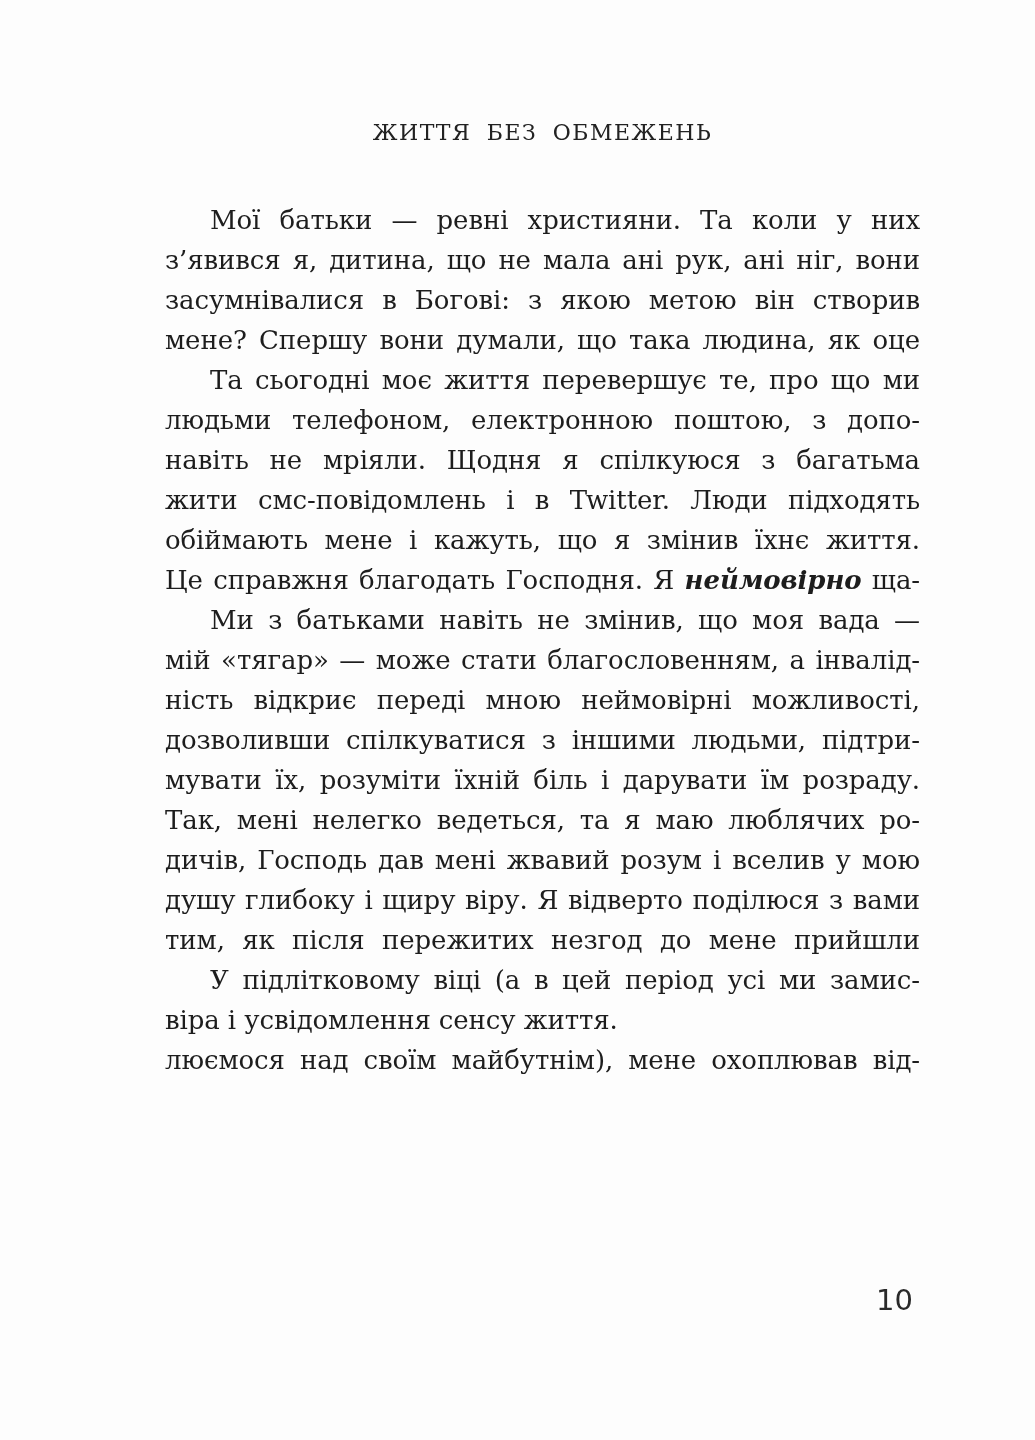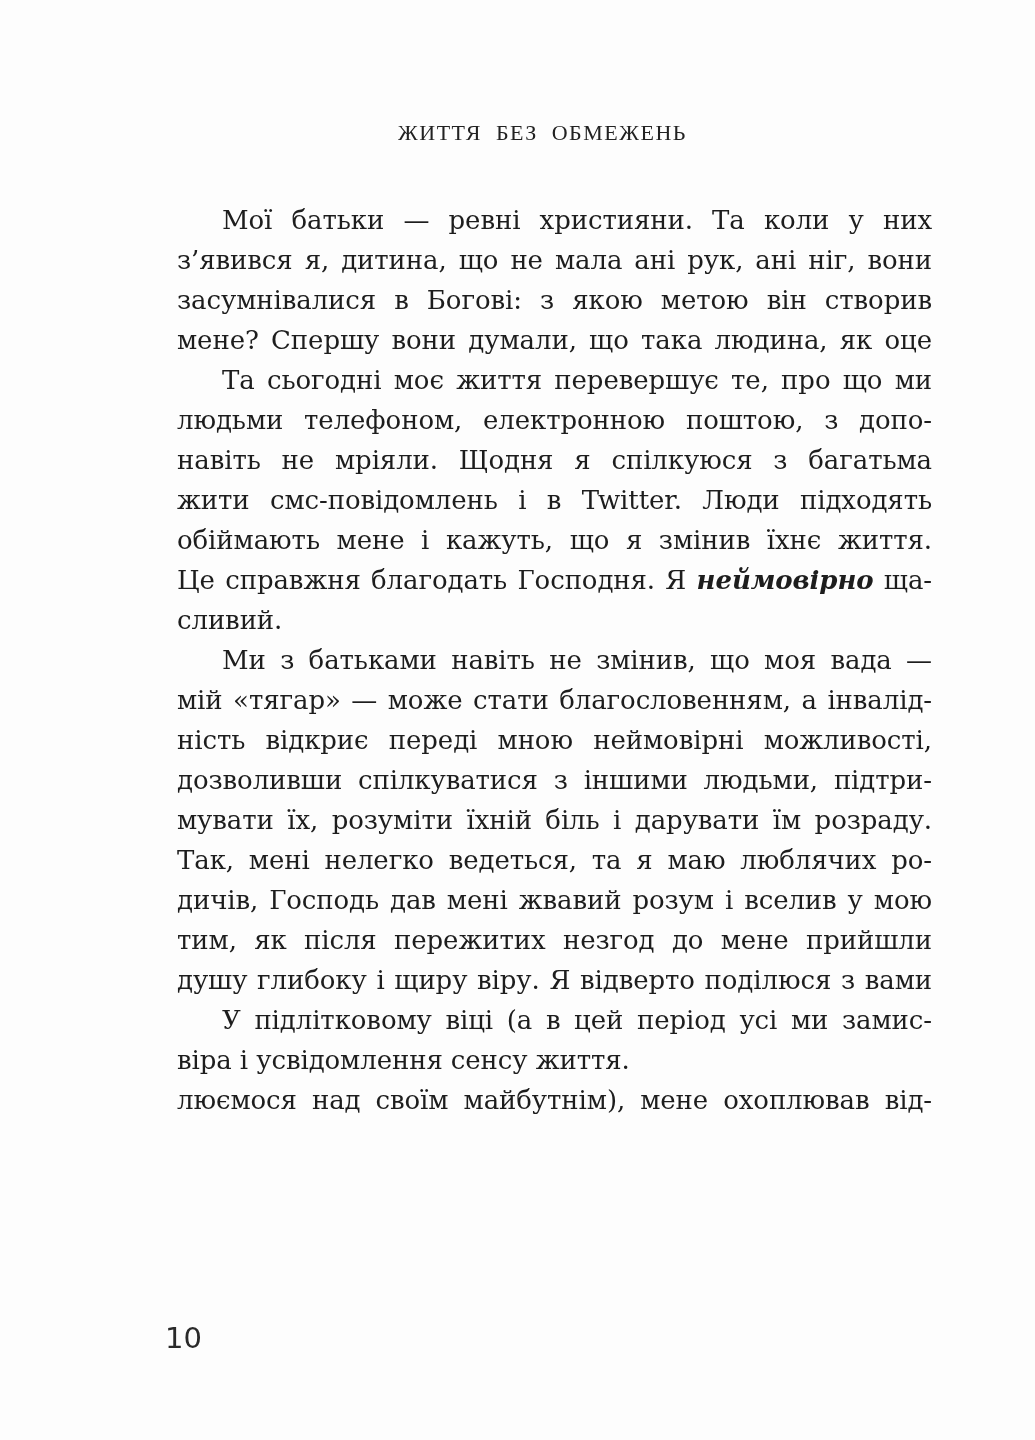--- a/index.html
+++ b/index.html
@@ -19,31 +19,29 @@
   .running-head {
     position: absolute;
     top: 120px;
     left: 165px;
     width: 755px;
     text-align: center;
     font-size: 22px;
     letter-spacing: 1.5px;
     word-spacing: 7px;
     color: #222222;
-    font-family: Liberation Serif, serif;
   }
   .text-block {
     position: absolute;
     top: 200px;
     left: 165px;
     width: 755px;
     font-size: 26px;
     line-height: 40px;
     letter-spacing: -0.1px;
-    margin-left: 12px;
   }
   .text-block .line {
     height: 40px;
     overflow: hidden;
     text-align: justify;
     text-align-last: justify;
   }
   .text-block .line.nojust {
     text-align: left;
     text-align-last: left;
@@ -53,53 +51,51 @@
   }
   .text-block em {
     font-style: italic;
     font-weight: bold;
   }
   .page-number {
     position: absolute;
     top: 1283px;
     left: 165px;
     width: 748px;
-    text-align: left;
+    text-align: right;
     font-family: "DejaVu Sans", sans-serif;
     font-size: 29px;
     color: #2a2a2a;
-    margin-top: 38px;
   }
 </style>
 </head>
 <body>
 
 <div class="page">
   <div class="running-head">ЖИТТЯ БЕЗ ОБМЕЖЕНЬ</div>
 
   <div class="text-block">
       <div class="line first">Мої батьки — ревні християни. Та коли у них</div>
       <div class="line">з’явився я, дитина, що не мала ані рук, ані ніг, вони</div>
       <div class="line">засумнівалися в Богові: з якою метою він створив</div>
       <div class="line">мене? Спершу вони думали, що така людина, як оце</div>
       <div class="line first">Та сьогодні моє життя перевершує те, про що ми</div>
       <div class="line">людьми телефоном, електронною поштою, з допо-</div>
       <div class="line">навіть не мріяли. Щодня я спілкуюся з багатьма</div>
       <div class="line">жити смс-повідомлень і в Twitter. Люди підходять</div>
       <div class="line">обіймають мене і кажуть, що я змінив їхнє життя.</div>
       <div class="line">Це справжня благодать Господня. Я <em>неймовірно</em> ща-</div>
-      <div class="line nojust">сливий.</div>
       <div class="line first">Ми з батьками навіть не змінив, що моя вада —</div>
       <div class="line">мій «тягар» — може стати благословенням, а інвалід-</div>
       <div class="line">ність відкриє переді мною неймовірні можливості,</div>
       <div class="line">дозволивши спілкуватися з іншими людьми, підтри-</div>
       <div class="line">мувати їх, розуміти їхній біль і дарувати їм розраду.</div>
       <div class="line">Так, мені нелегко ведеться, та я маю люблячих ро-</div>
       <div class="line">дичів, Господь дав мені жвавий розум і вселив у мою</div>
+      <div class="line">душу глибоку і щиру віру. Я відверто поділюся з вами</div>
       <div class="line">тим, як після пережитих незгод до мене прийшли</div>
-      <div class="line">душу глибоку і щиру віру. Я відверто поділюся з вами</div>
       <div class="line first">У підлітковому віці (а в цей період усі ми замис-</div>
       <div class="line nojust">віра і усвідомлення сенсу життя.</div>
       <div class="line">люємося над своїм майбутнім), мене охоплював від-</div>
     </div>
 
   <div class="page-number">10</div>
 </div>
 
 </body></html>

